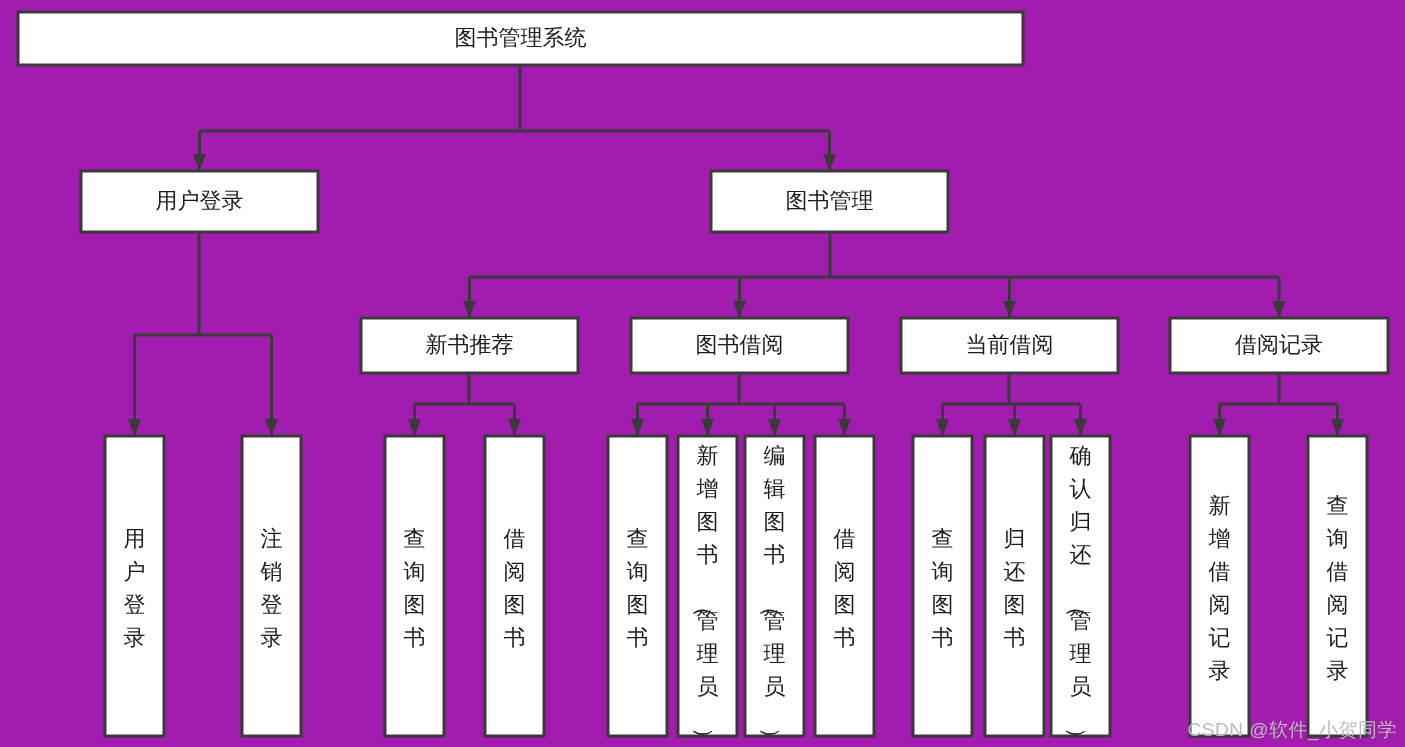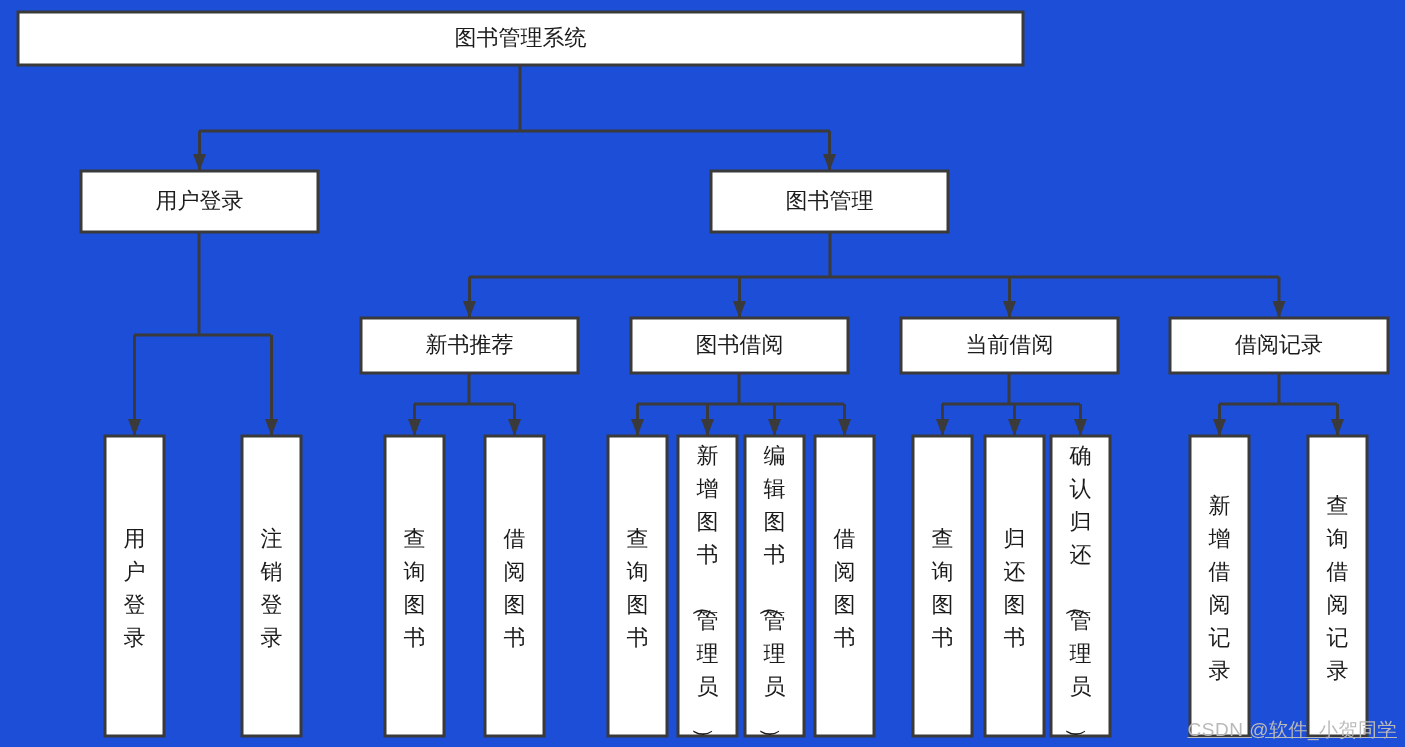--- a/index.html
+++ b/index.html
@@ -7,21 +7,21 @@
     padding: 0;
     background: #ffffff;
   }
   body {
     font-family: "Liberation Sans", "DejaVu Sans", sans-serif;
   }
   #canvas {
     position: relative;
     width: 1405px;
     height: 747px;
-    background: #1d4ed8;
+    background: #a21caf;
     overflow: hidden;
   }
   svg.diagram {
     position: absolute;
     left: 0;
     top: 0;
     width: 1405px;
     height: 747px;
   }
   .node-box {
@@ -55,21 +55,20 @@
   .watermark {
     position: absolute;
     right: 8px;
     bottom: 4px;
     font-family: "Liberation Sans", "DejaVu Sans", sans-serif;
     font-size: 19px;
     color: #b9b9b9;
     letter-spacing: 0.5px;
     white-space: nowrap;
     pointer-events: none;
-    text-decoration: underline;
   }
 </style>
 </head>
 <body>
 
 <div id="canvas">
 
   <svg class="diagram" viewBox="0 0 1405 747">
     <g id="edges-layer">
         <g>

